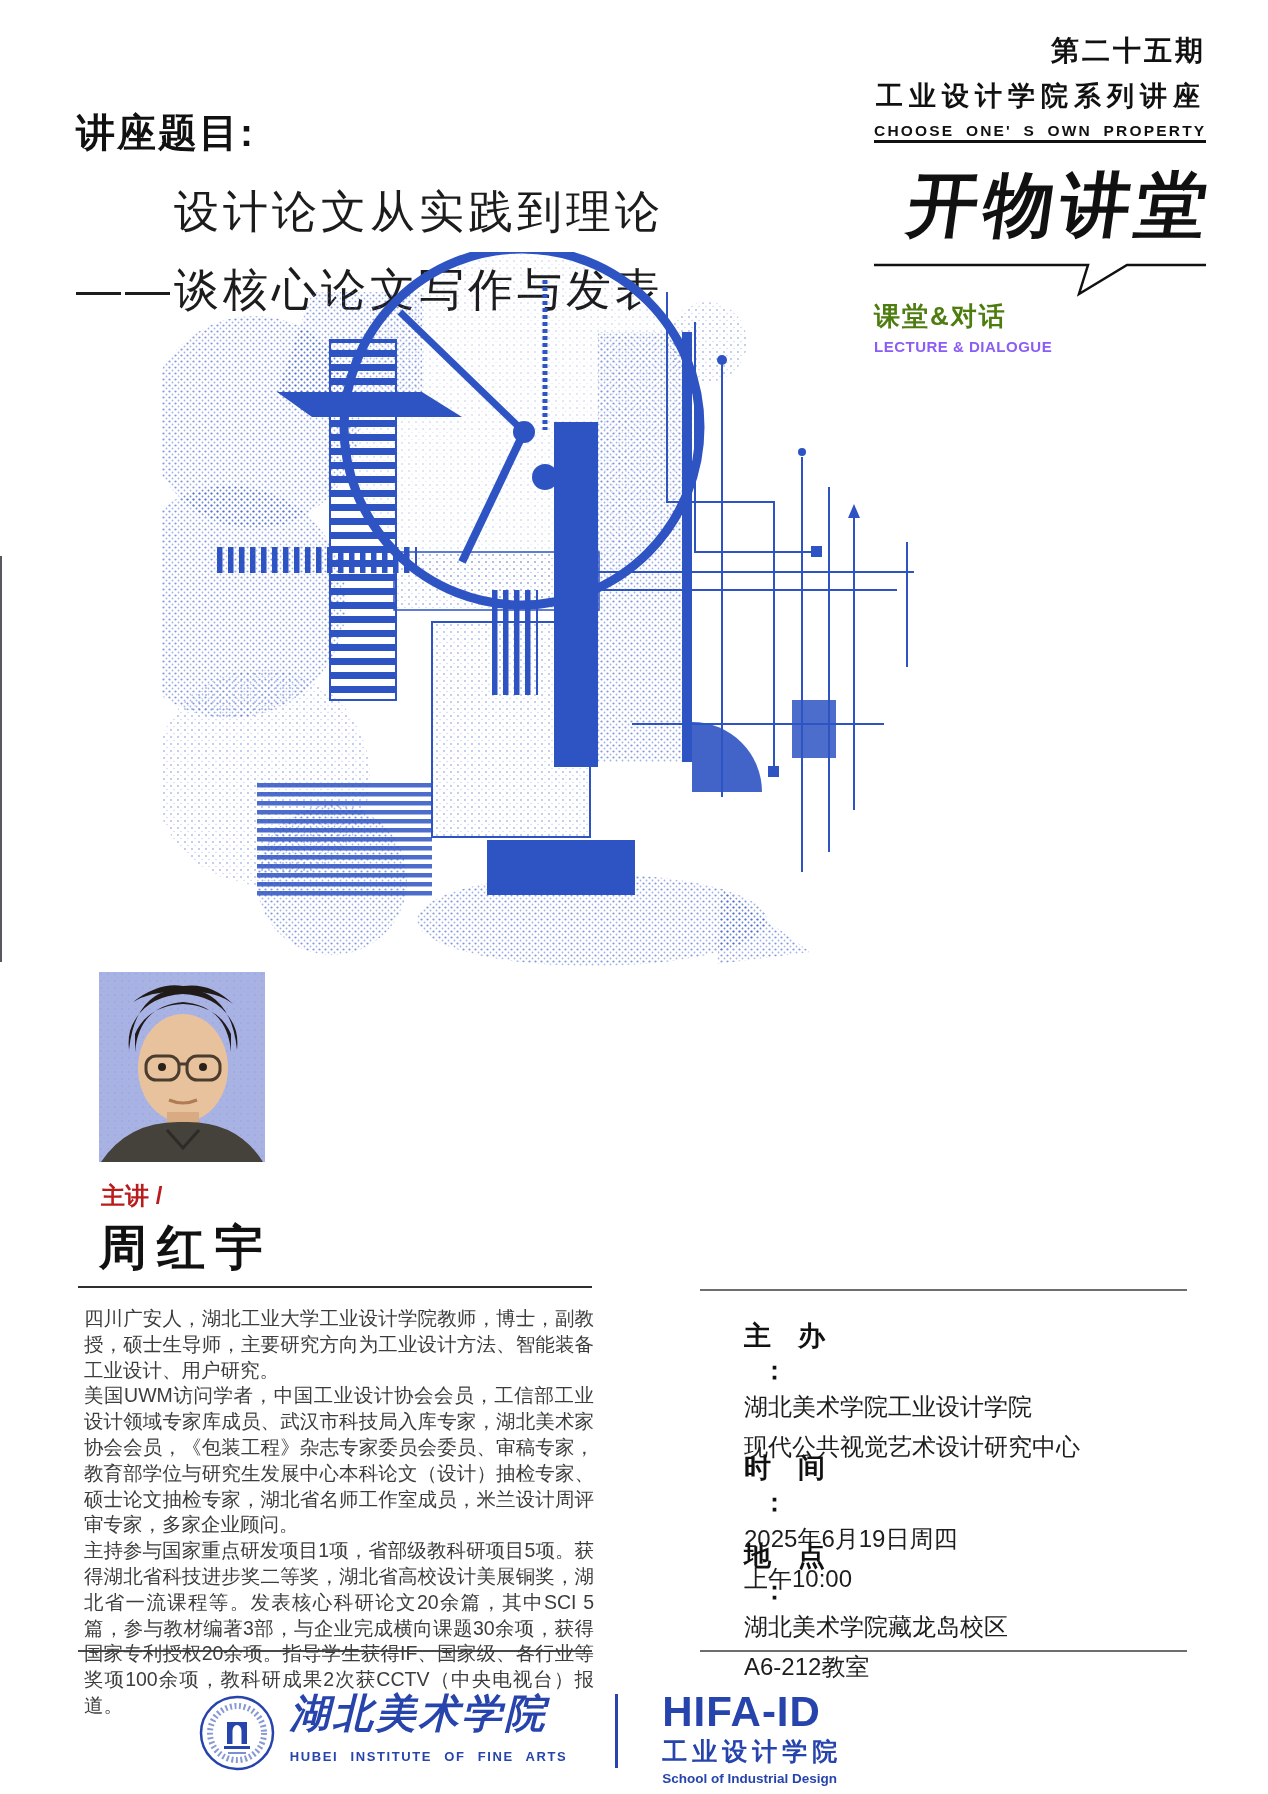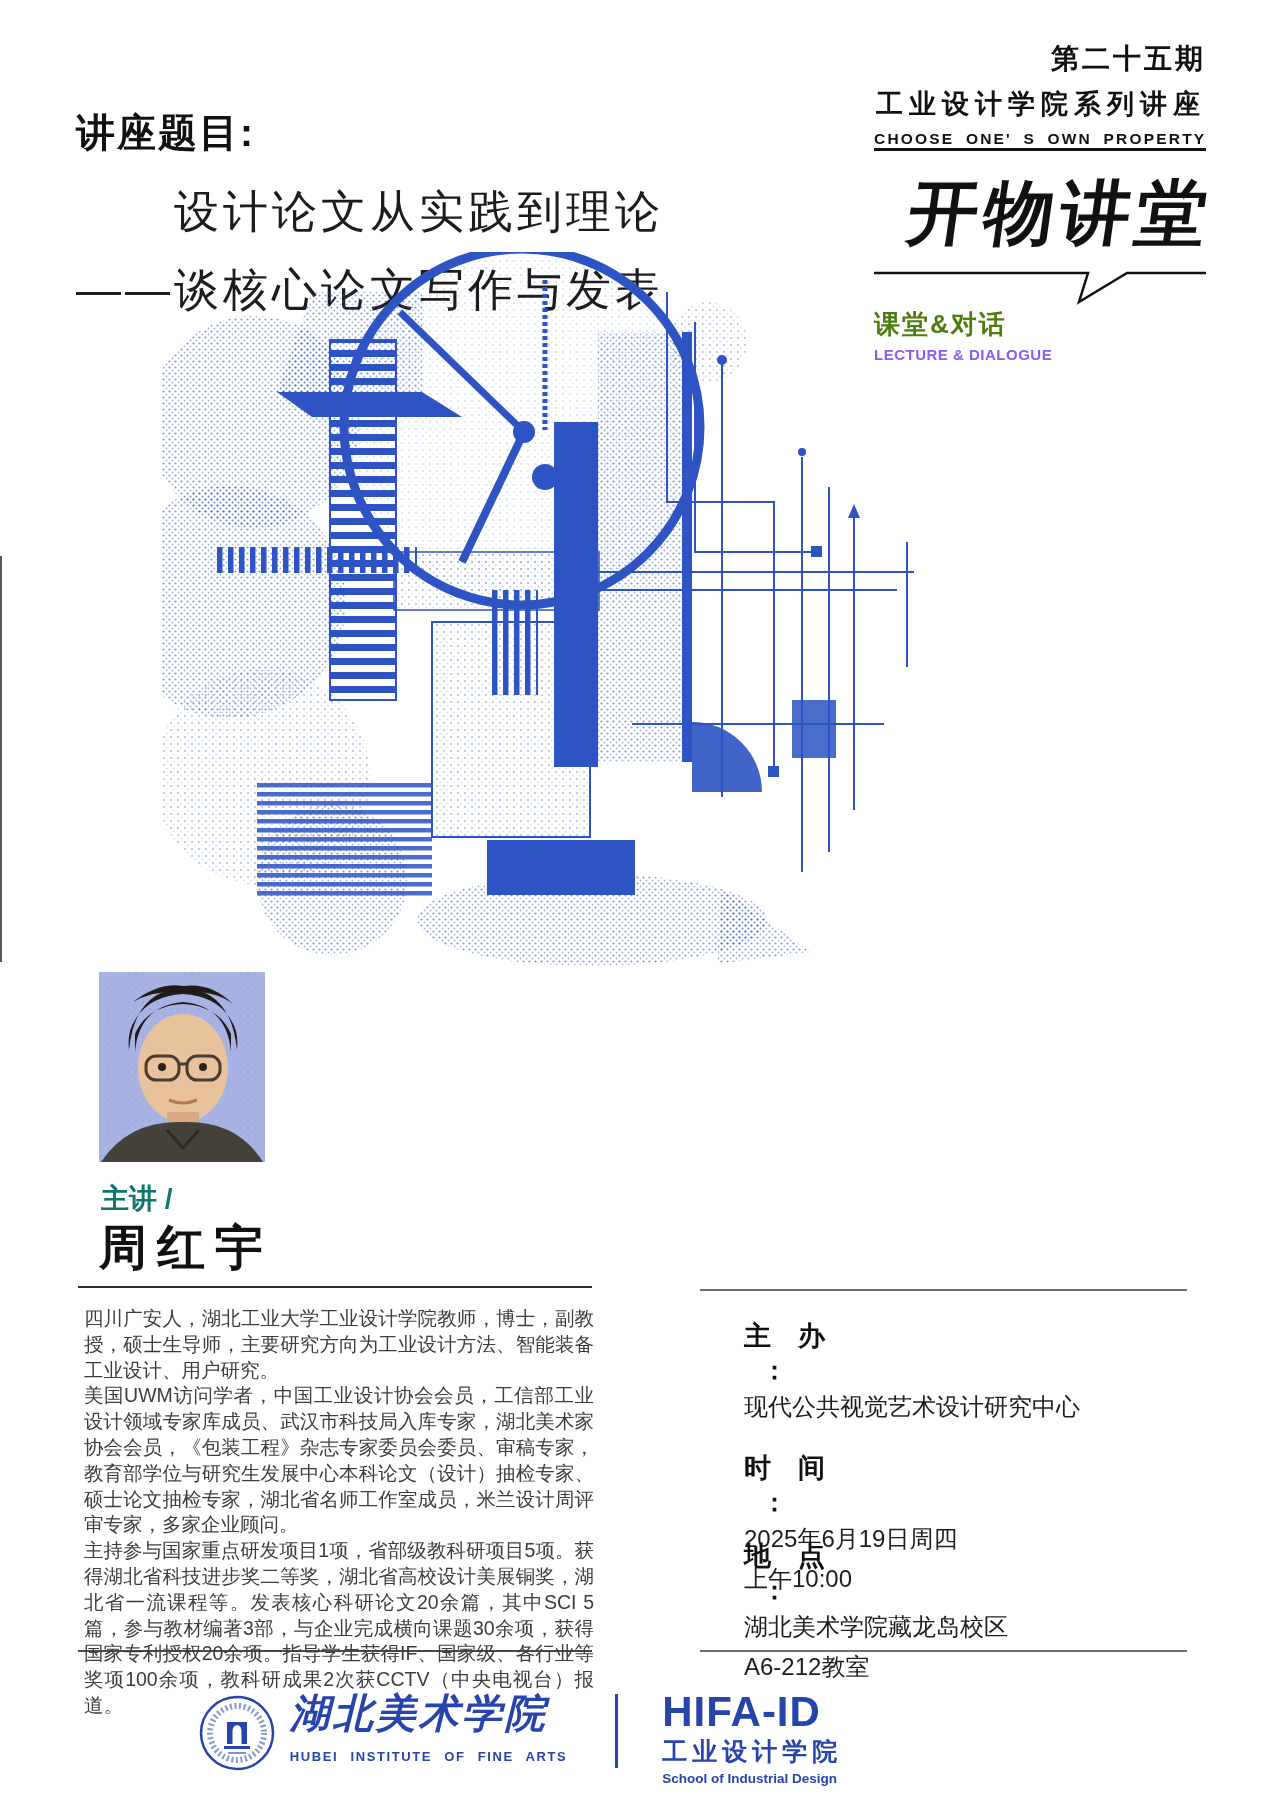--- a/index.html
+++ b/index.html
@@ -7,35 +7,35 @@
     position:relative;width:1268px;height:1794px;background:#ffffff;overflow:hidden;
     font-family:"Liberation Sans","DejaVu Sans",sans-serif;color:#151515;
   }
   
   .title-block{position:absolute;left:76px;top:86px;}
   .title-label{font-size:39px;font-weight:900;letter-spacing:2px;color:#111;margin-top:20px;}
   .title-line{font-size:45px;font-weight:400;letter-spacing:4px;color:#1c1c1c;text-align:right;}
   .title-line1{margin-top:22px;}
   .title-line2{margin-top:18px;}
   
-  .series-block{position:absolute;left:874px;top:40px;width:332px;text-align:right;}
+  .series-block{position:absolute;left:874px;top:32px;width:332px;text-align:right;}
   .issue{font-size:28px;font-weight:900;letter-spacing:3px;color:#111;}
   .series-name{font-size:27px;font-weight:700;letter-spacing:6px;margin-top:8px;color:#111;white-space:nowrap;}
   .slogan{font-size:15.5px;font-weight:800;letter-spacing:2.2px;word-spacing:5px;margin-top:8px;
           border-bottom:3px solid #111;color:#111;white-space:nowrap;}
   .brand{font-size:70px;font-weight:900;letter-spacing:6px;margin-top:16px;color:#111;
          transform:skewX(-8deg);transform-origin:left bottom;white-space:nowrap;}
   .bubble-line{display:block;margin-top:10px;}
   .sub-cn{font-size:26px;font-weight:700;letter-spacing:2px;text-align:left;margin-top:2px;color:#4d7c0f;}
   .sub-en{font-size:15px;font-weight:700;letter-spacing:0.5px;text-align:left;margin-top:4px;color:#8b5cf6;}
   
   .illus{position:absolute;left:162px;top:252px;}
   
   .photo{position:absolute;left:99px;top:972px;width:166px;height:190px;overflow:hidden;}
-  .role{position:absolute;left:101px;top:1180px;font-size:28px;font-weight:800;color:#0f766e;}
+  .role{position:absolute;left:101px;top:1180px;font-size:24px;font-weight:800;color:#b91c1c;}
   .name{position:absolute;left:99px;top:1216px;font-size:48px;font-weight:900;letter-spacing:10px;color:#111;}
   .divider{position:absolute;height:0;border-top:2.5px solid #2f2f2f;}
   .dl-top{left:78px;top:1286px;width:514px;}
   .dl-bottom{left:78px;top:1650px;width:514px;border-top-color:#4a4a4a;border-top-width:2px;}
   .dr-top{left:700px;top:1289px;width:487px;border-top-color:#6e6e6e;border-top-width:2px;}
   .dr-bottom{left:700px;top:1650px;width:487px;border-top-color:#6e6e6e;border-top-width:2px;}
   .bio{position:absolute;left:84px;top:1306px;width:510px;font-size:19.5px;line-height:25.8px;
        color:#3d3d3d;text-align:justify;}
   .bio p{margin:0;}
   
@@ -196,20 +196,21 @@
     <p>四川广安人，湖北工业大学工业设计学院教师，博士，副教授，硕士生导师，主要研究方向为工业设计方法、智能装备工业设计、用户研究。</p>
     <p>美国UWM访问学者，中国工业设计协会会员，工信部工业设计领域专家库成员、武汉市科技局入库专家，湖北美术家协会会员，《包装工程》杂志专家委员会委员、审稿专家，教育部学位与研究生发展中心本科论文（设计）抽检专家、硕士论文抽检专家，湖北省名师工作室成员，米兰设计周评审专家，多家企业顾问。</p>
     <p>主持参与国家重点研发项目1项，省部级教科研项目5项。获得湖北省科技进步奖二等奖，湖北省高校设计美展铜奖，湖北省一流课程等。发表核心科研论文20余篇，其中SCI 5篇，参与教材编著3部，与企业完成横向课题30余项，获得国家专利授权20余项。指导学生获得IF、国家级、各行业等奖项100余项，教科研成果2次获CCTV（中央电视台）报道。</p>
   </div>
 
   <div class="info-block">
     <div class="info-row r1">
       <span class="info-label">主　办</span>
       <span class="info-colon">：</span>
       <span class="info-val">
+        <div>湖北美术学院工业设计学院</div>
         <div>现代公共视觉艺术设计研究中心</div>
       </span>
     </div>
     <div class="info-row r2">
       <span class="info-label">时　间</span>
       <span class="info-colon">：</span>
       <span class="info-val">
         <div>2025年6月19日周四</div>
         <div>上午10:00</div>
       </span>

